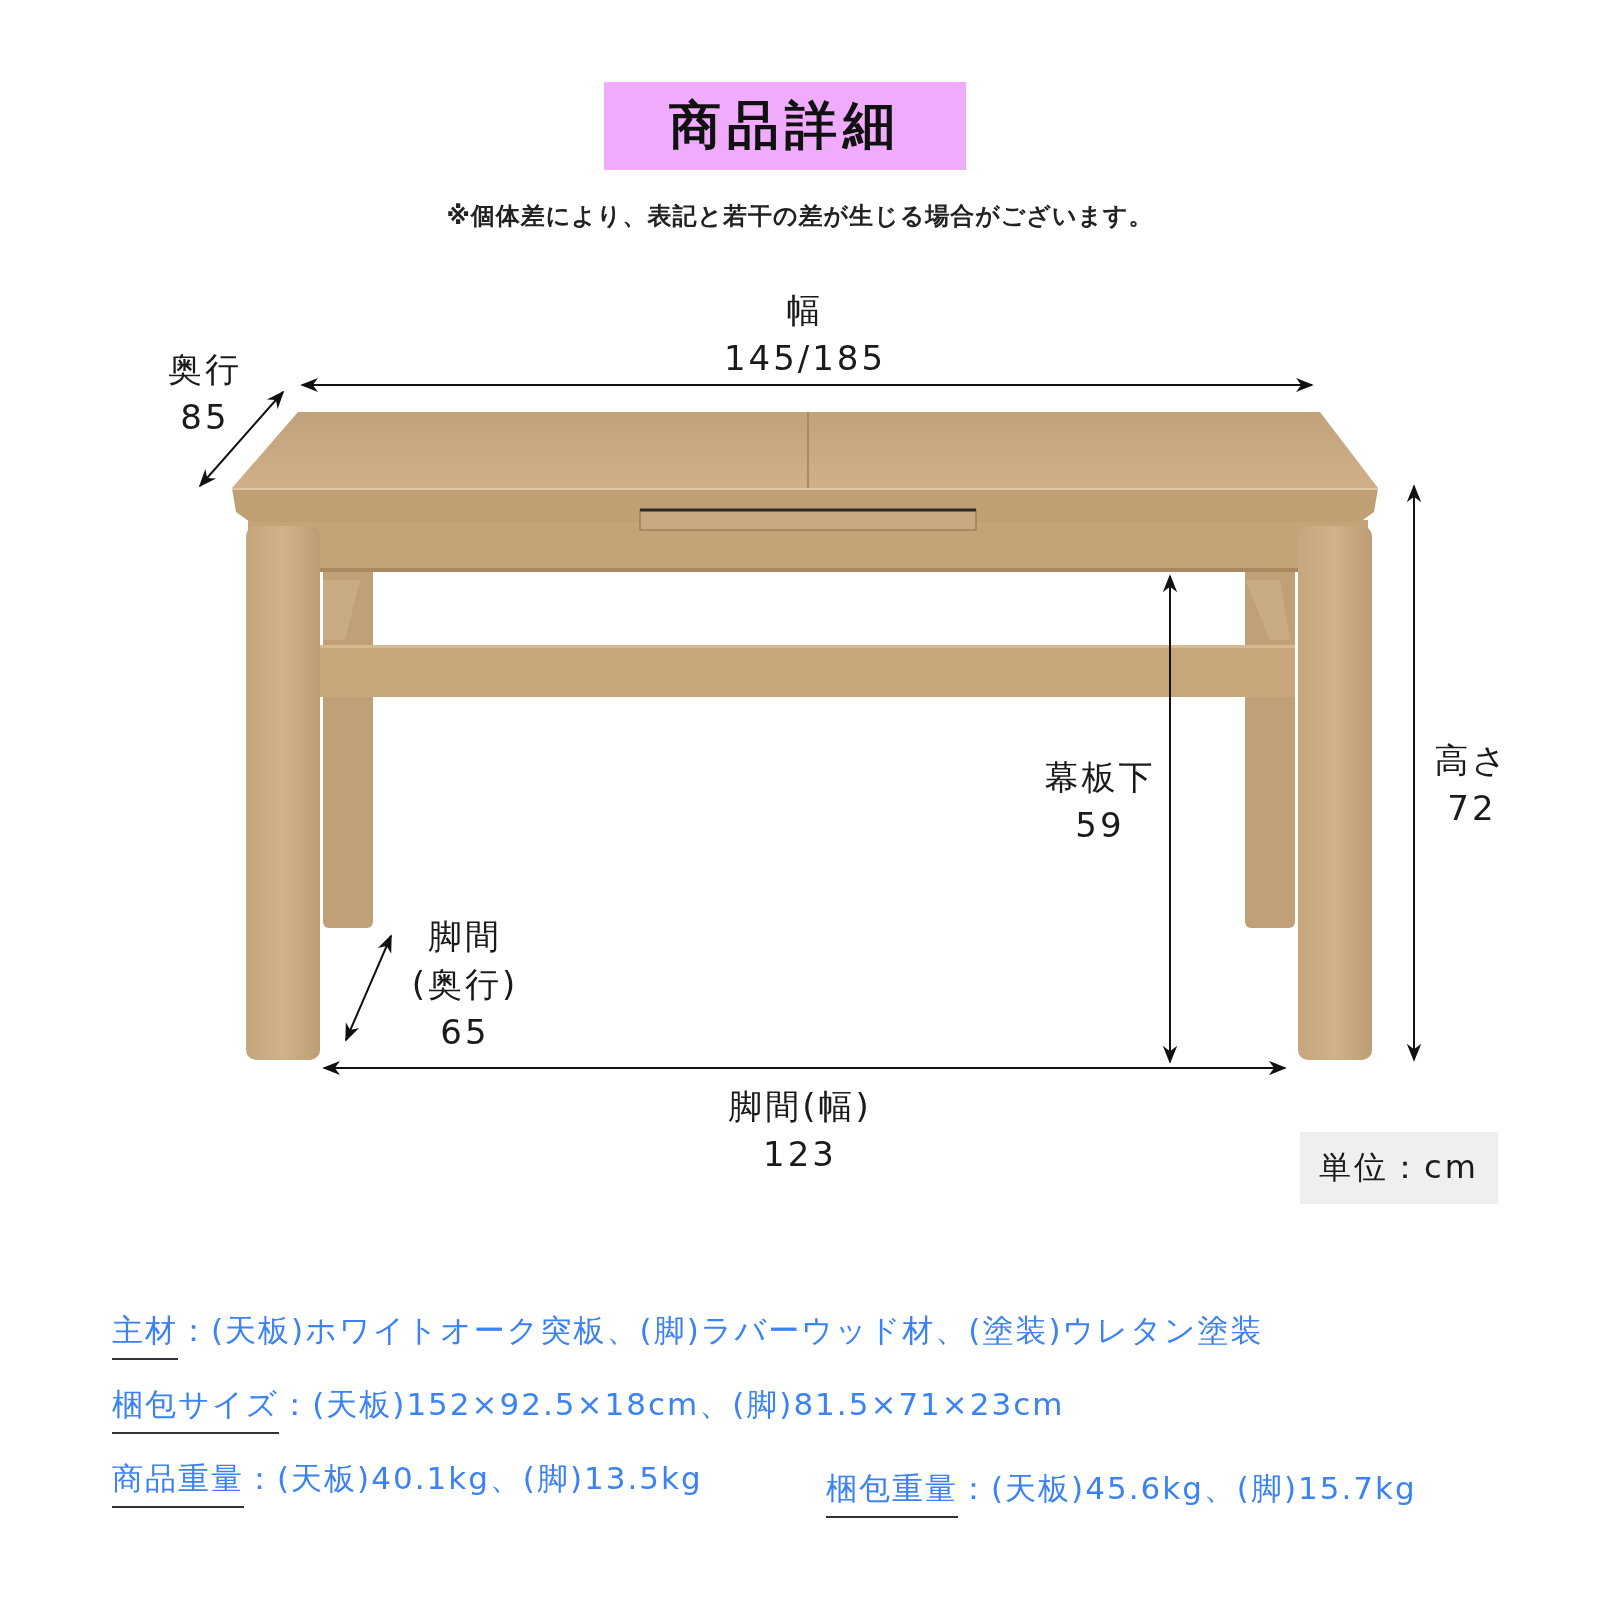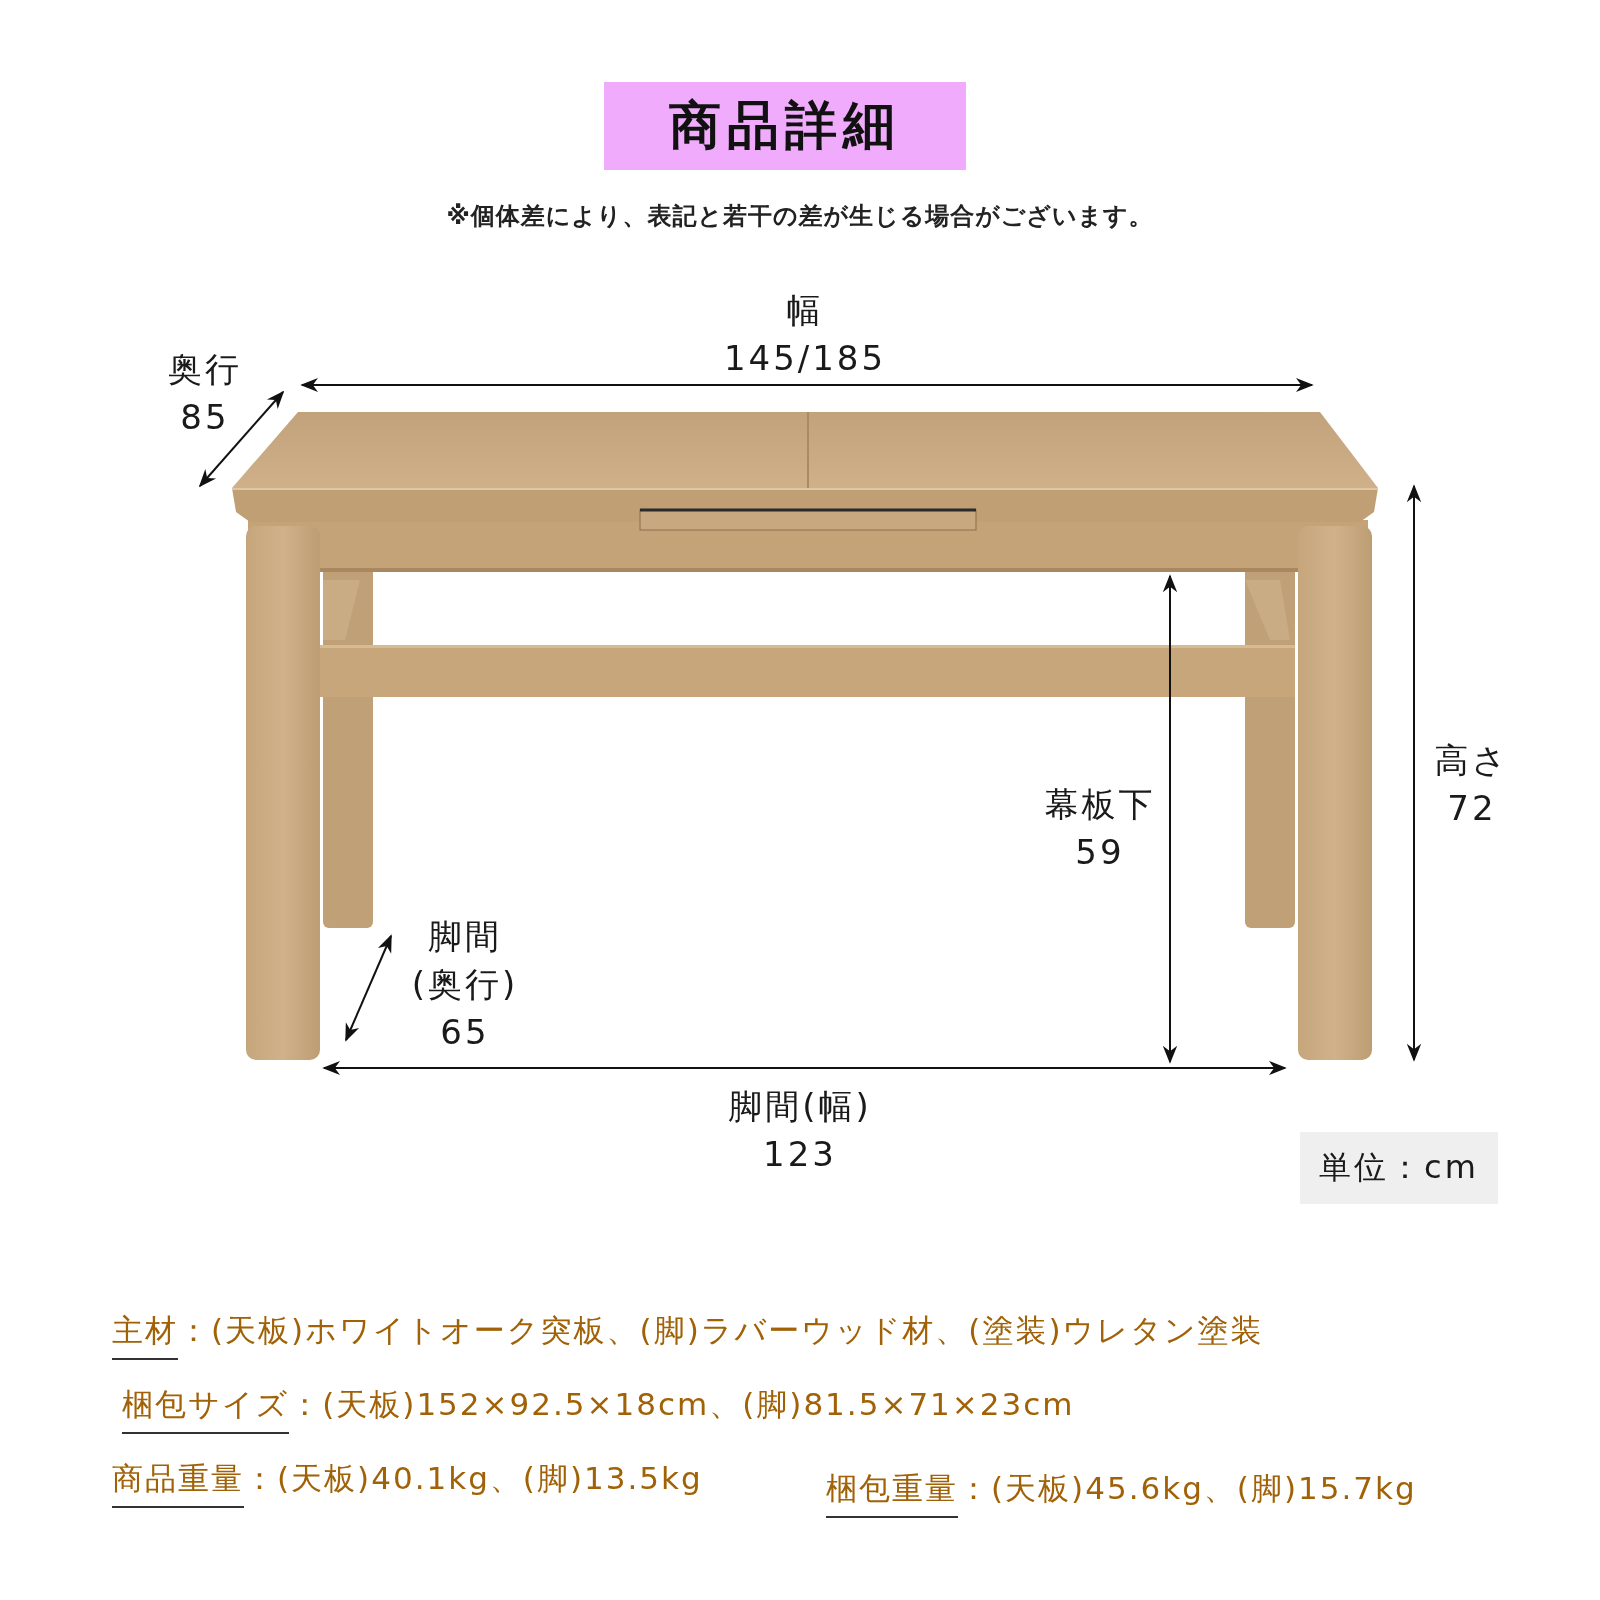--- a/index.html
+++ b/index.html
@@ -6,21 +6,21 @@
   body { width:1600px; height:1600px; background:#ffffff; position:relative; overflow:hidden;
          font-family:"DejaVu Sans","Liberation Sans",sans-serif; color:#1a1a1a; }
   .abs { position:absolute; }
   .title-box { left:604px; top:82px; width:362px; height:88px; background:#f0abfc;
                display:flex; align-items:center; justify-content:center; }
   .title-text { font-size:52px; font-weight:bold; letter-spacing:6px; color:#111; }
   .note { left:0; top:200px; width:1600px; text-align:center; font-size:24px; letter-spacing:1px; color:#222;font-weight:bold; }
   .dim-label { text-align:center; font-size:34px; line-height:48px; letter-spacing:3px; color:#1a1a1a; white-space:nowrap; }
   .unit-box { left:1300px; top:1132px; width:198px; height:72px; background:#efefef;
               display:flex; align-items:center; justify-content:center; font-size:32px; letter-spacing:3px; }
-  .spec-row { left:112px; font-size:31px; letter-spacing:2px; white-space:nowrap; color:#a16207; }
+  .spec-row { left:112px; font-size:31px; letter-spacing:2px; white-space:nowrap; color:#3b82f6; }
   .spec-key { display:inline-block; border-bottom:2px solid #333; padding-bottom:6px; }
   svg { position:absolute; left:0; top:0; }
 </style>
 </head>
 <body>
 
 <div class="abs title-box">
   <span class="title-text">商品詳細</span>
 </div>
 <div class="abs note">※個体差により、表記と若干の差が生じる場合がございます。</div>
@@ -83,40 +83,40 @@
   <div>145/185</div>
 </div>
 <div class="abs dim-label" style="left:150px; top:345px; width:110px;">
   <div>奥行</div>
   <div>85</div>
 </div>
 <div class="abs dim-label" style="left:1412px; top:736px; width:120px;">
   <div>高さ</div>
   <div>72</div>
 </div>
-<div class="abs dim-label" style="left:1030px; top:780px; width:140px;">
+<div class="abs dim-label" style="left:1030px; top:753px; width:140px;">
   <div>幕板下</div>
   <div>59</div>
 </div>
 <div class="abs dim-label" style="left:400px; top:912px; width:130px;">
   <div>脚間</div>
   <div>(奥行)</div>
   <div>65</div>
 </div>
 <div class="abs dim-label" style="left:700px; top:1082px; width:200px;">
   <div>脚間(幅)</div>
   <div>123</div>
 </div>
 
 <div class="abs unit-box">単位：cm</div>
 
 <div class="abs spec-row" style="top:1310px;">
   <span class="spec-key">主材</span><span>：(天板)ホワイトオーク突板、(脚)ラバーウッド材、(塗装)ウレタン塗装</span>
 </div>
-<div class="abs spec-row" style="top:1384px;margin-left:10px;">
+<div class="abs spec-row" style="top:1384px;">
   <span class="spec-key">梱包サイズ</span><span>：(天板)152×92.5×18cm、(脚)81.5×71×23cm</span>
 </div>
 <div class="abs spec-row" style="top:1458px;">
   <span class="spec-key">商品重量</span><span>：(天板)40.1kg、(脚)13.5kg</span>
 </div>
 <div class="abs spec-row" style="top:1468px; left:826px;">
   <span class="spec-key">梱包重量</span><span>：(天板)45.6kg、(脚)15.7kg</span>
 </div>
 
 </body></html>

